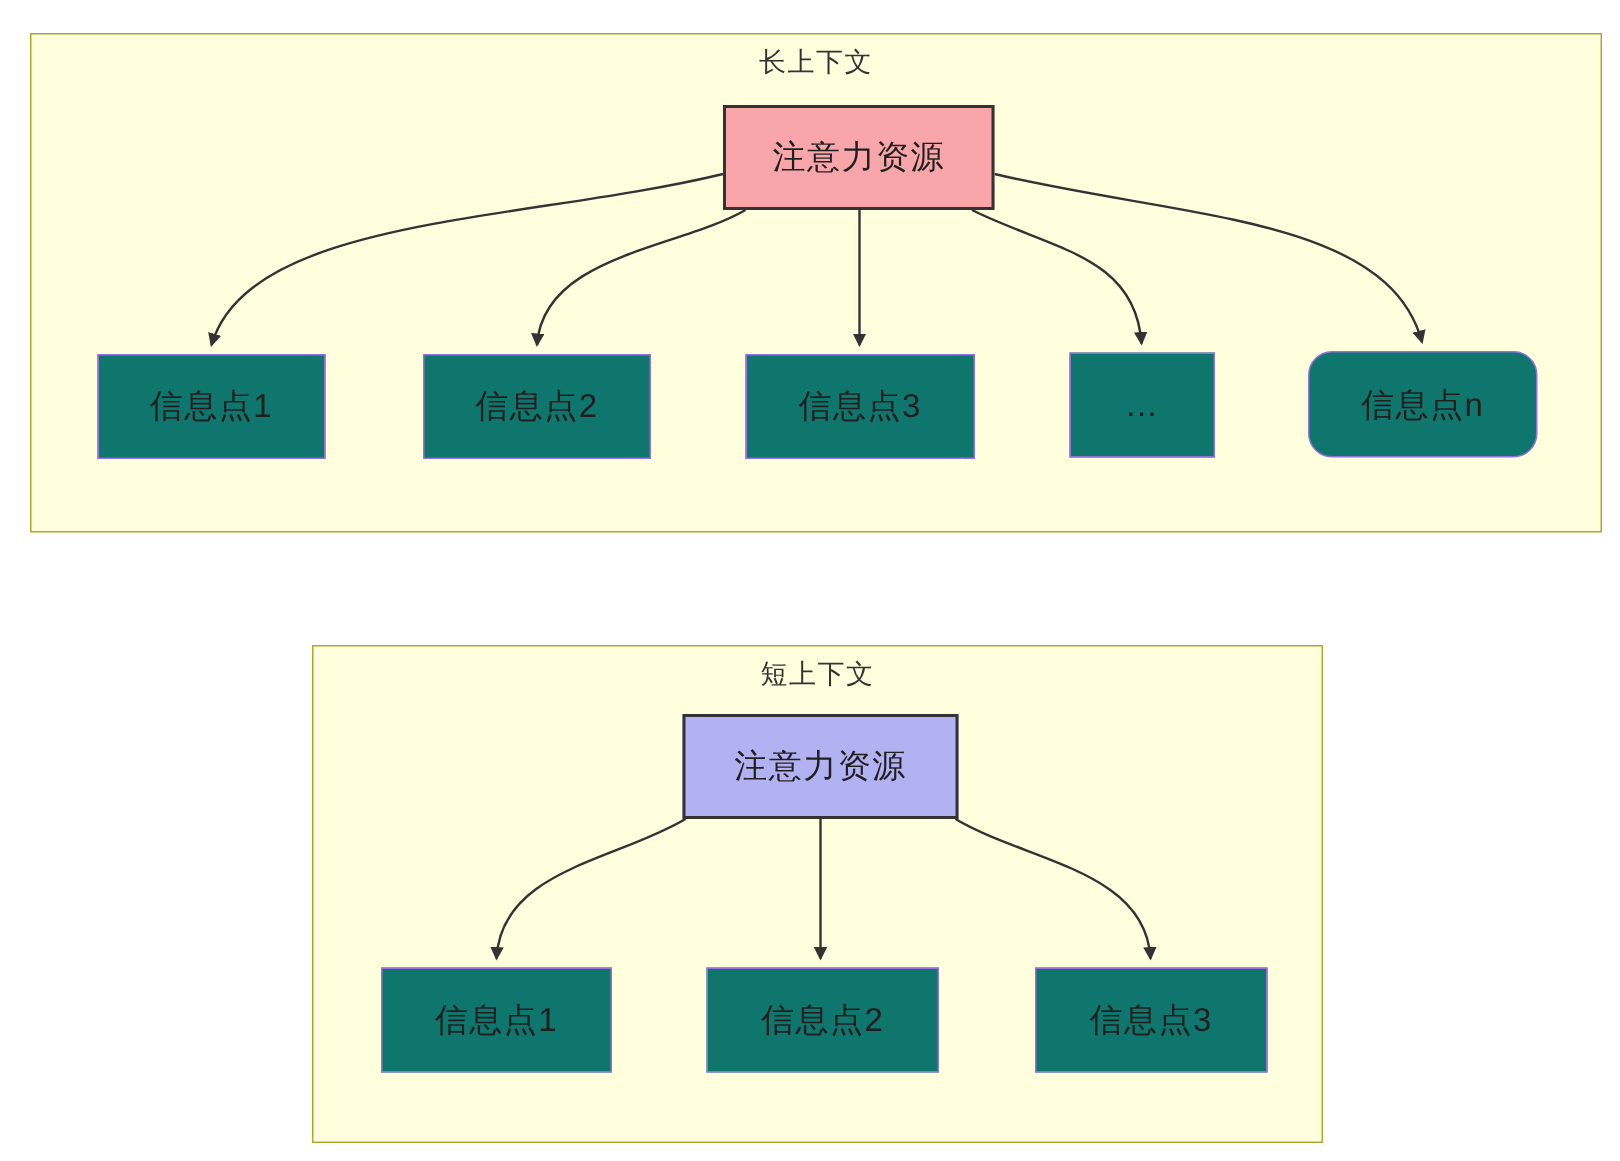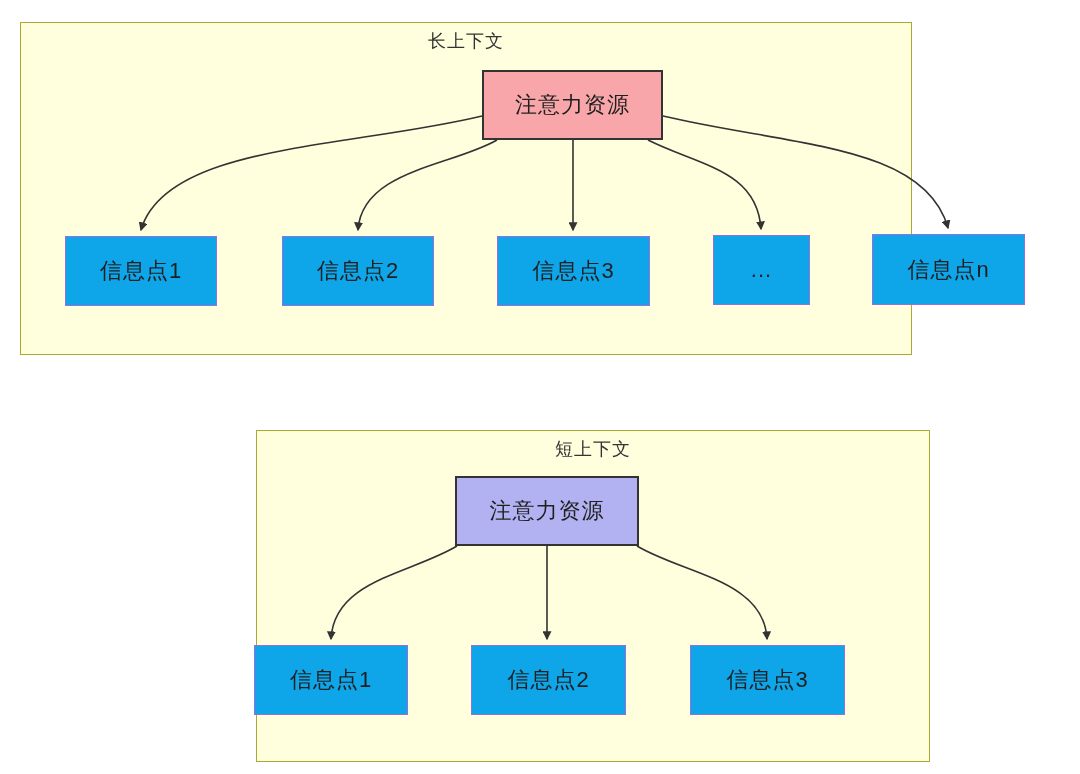--- a/index.html
+++ b/index.html
@@ -14,22 +14,22 @@
     height: 774px;
     background: #ffffff;
     overflow: hidden;
   }
   .panel {
     position: absolute;
     background: #ffffde;
     border: 1.5px solid #aaaa33;
     box-sizing: border-box;
   }
-  #panel-long  { left: 20px;  top: 22px;  width: 892px; height: 333px; }
-  #panel-short { left: 208px; top: 430px; width: 674px;  height: 332px; margin-left: 48px; }
+  #panel-long  { left: 20px;  top: 22px;  width: 1048px; height: 333px; }
+  #panel-short { left: 208px; top: 430px; width: 674px;  height: 332px; }
   .panel-title {
     position: absolute;
     top: 6px;
     left: 0;
     width: 100%;
     text-align: center;
     font-size: 18px;
     color: #333333;
     letter-spacing: 1px;
   }
@@ -43,29 +43,29 @@
     color: #1f1f1f;
     letter-spacing: 1px;
     z-index: 3;
   }
   .attention {
     border: 2px solid #333333;
   }
   #attention-long  { left: 482px; top: 70px;  width: 181px; height: 70px; background: #f9a6aa; }
   #attention-short { left: 455px; top: 476px; width: 184px; height: 70px; background: #b2b2f2; }
   .info {
-    background: #0ea5e9;
+    background: #0f766e;
     border: 1.5px solid #9370db;
   }
   
   #ln-1 { left: 65px;  top: 236px; width: 152px; height: 70px; }
   #ln-2 { left: 282px; top: 236px; width: 152px; height: 70px; }
   #ln-3 { left: 497px; top: 236px; width: 153px; height: 70px; }
   #ln-4 { left: 713px; top: 235px; width: 97px;  height: 70px; }
-  #ln-5 { left: 872px; top: 234px; width: 153px; height: 71px; }
+  #ln-5 { left: 872px; top: 234px; width: 153px; height: 71px; border-radius: 16px; }
   
   #sn-1 { left: 254px; top: 645px; width: 154px; height: 70px; }
   #sn-2 { left: 471px; top: 645px; width: 155px; height: 70px; }
   #sn-3 { left: 690px; top: 645px; width: 155px; height: 70px; }
 
   #arrow-layer {
     position: absolute;
     left: 0;
     top: 0;
     z-index: 2;

